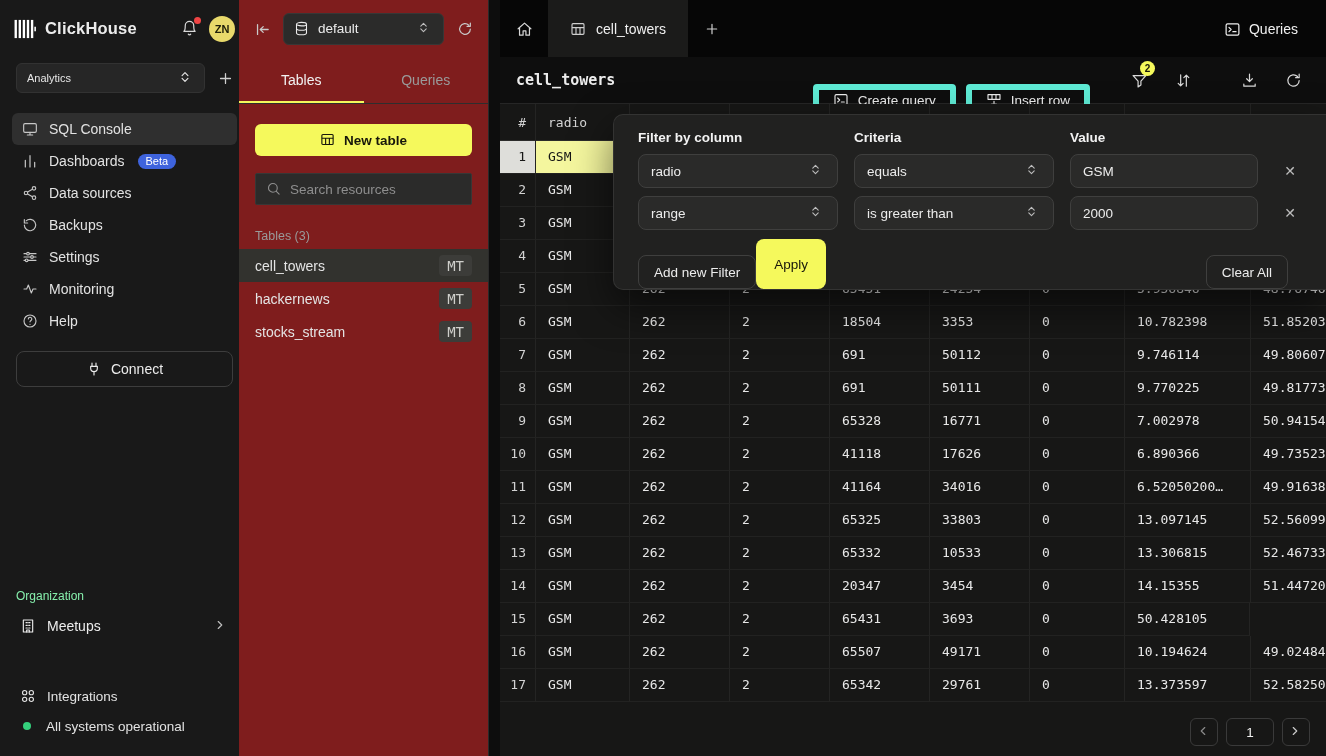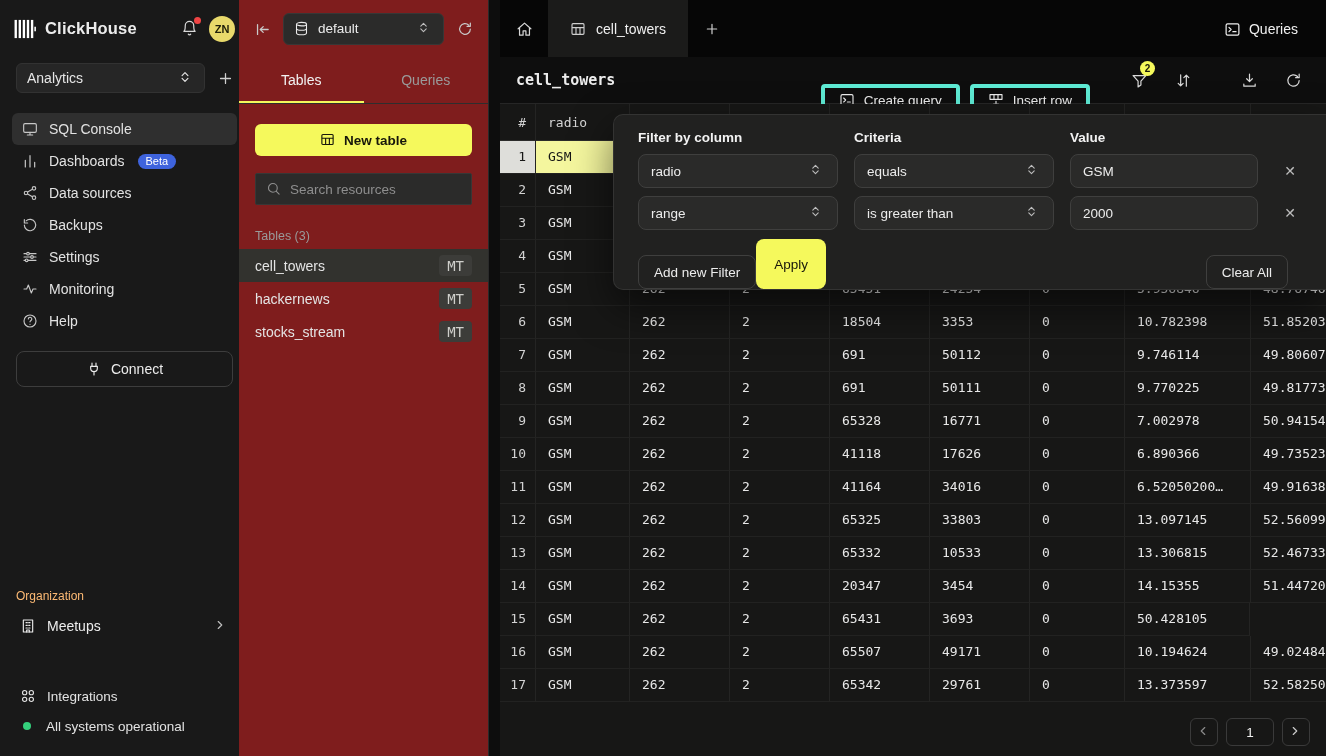--- a/index.html
+++ b/index.html
@@ -12,30 +12,30 @@
 
   
   .sidebar { position:absolute; left:0; top:0; width:250px; height:756px; background:#191919; display:flex; flex-direction:column; border-right:1px solid #262626; }
   .sb-header { height:57px; display:flex; align-items:center; padding:0 14px; gap:9px; flex:none; }
   .brand { font-weight:700; font-size:16.5px; letter-spacing:.2px; }
   .sb-header .spacer { flex:1; }
   .bell-wrap { position:relative; color:#d8d8d8; padding:2px; }
   .bell-dot { position:absolute; top:-1px; right:-1px; width:7px; height:7px; border-radius:50%; background:#ef4444; }
   .avatar { width:26px; height:26px; border-radius:50%; background:#e8d96b; color:#20200a; font-size:11px; font-weight:700; display:flex; align-items:center; justify-content:center; }
   .ws-row { display:flex; align-items:center; gap:12px; padding:6px 16px 10px; flex:none; }
-  .ws-select { flex:1; height:30px; background:#262626; border:1px solid #323232; border-radius:6px; display:flex; align-items:center; justify-content:space-between; padding:0 10px; font-size:14px; color:#e6e6e6; }
+  .ws-select { flex:1; height:30px; background:#262626; border:1px solid #323232; border-radius:6px; display:flex; align-items:center; justify-content:space-between; padding:0 10px; font-size:11px; color:#e6e6e6; }
   .plus-btn { color:#cfcfcf; }
   nav.sb-nav { padding:10px 12px 0; flex:none; }
   .nav-item { height:32px; border-radius:6px; display:flex; align-items:center; gap:11px; padding:0 10px; font-size:14px; color:#e2e2e2; }
   .nav-item .ic { color:#c7c7c7; }
   .nav-item.active { background:#2f2f2f; }
   .badge-beta { background:#3e63dd; color:#fff; font-size:11px; padding:1.5px 8px; border-radius:10px; margin-left:2px; }
   .connect-btn { margin:14px 16px 0; height:36px; border:1px solid #3d3d3d; border-radius:8px; display:flex; align-items:center; justify-content:center; gap:9px; font-size:14px; color:#ececec; }
   .sb-bottom { margin-top:auto; flex:none; }
-  .org-label { padding:0 16px; font-size:12px; color:#fdba74; margin-bottom:6px; }
+  .org-label { padding:0 16px; font-size:12px; color:#86efac; margin-bottom:6px; }
   .org-item { height:34px; margin:0 12px; display:flex; align-items:center; gap:11px; padding:0 8px; font-size:14px; }
   .org-item .chev { margin-left:auto; color:#bdbdbd; }
   .sb-footer { padding:38px 20px 15px; display:flex; flex-direction:column; }
   .foot-item { height:30px; display:flex; align-items:center; gap:11px; font-size:13.5px; color:#e2e2e2; }
   .status-dot { width:8px; height:8px; border-radius:50%; background:#34d07c; margin:0 4px 0 3px; flex:none; }
 
   
   .explorer { position:absolute; left:239px; top:0; width:250px; height:756px; background:#7f1d1d; border-right:1px solid #2a2a2a; display:flex; flex-direction:column; }
   .ex-top { height:57px; display:flex; align-items:center; gap:13px; padding:0 15px; flex:none; }
   .collapse-ic, .refresh-ic { color:#c9c9c9; }
@@ -59,21 +59,21 @@
   .home-tab { width:48px; display:flex; align-items:center; justify-content:center; color:#d6d6d6; }
   .active-tab { display:flex; align-items:center; gap:10px; padding:0 22px; background:#1b1b1a; color:#f0f0f0; font-size:14px; }
   .active-tab .ic { color:#cfcfcf; }
   .plus-tab { width:48px; display:flex; align-items:center; justify-content:center; color:#cfcfcf; }
   .topbar-spacer { flex:1; }
   .queries-link { display:flex; align-items:center; gap:9px; margin-right:28px; color:#f0f0f0; font-size:14px; }
 
   .view-header { position:absolute; top:57px; left:0; right:0; height:47px; background:#0e0e0e; border-bottom:1px solid #262626; display:flex; align-items:center; padding:0 16px; gap:10px; }
   .view-title { font-size:15px; font-weight:600; font-family:"DejaVu Sans Mono",monospace; }
   .vh-spacer { flex:1; }
-  .btn-outline { display:flex; align-items:center; gap:9px; height:32px; padding:0 14px; border:4px solid #5eead4; border-radius:4px; color:#ececec; font-size:13.5px; background:transparent; white-space:nowrap;margin-top:40px; }
+  .btn-outline { display:flex; align-items:center; gap:9px; height:32px; padding:0 14px; border:6px solid #5eead4; border-radius:4px; color:#ececec; font-size:13.5px; background:transparent; white-space:nowrap;margin-top:40px; }
   .icon-btn { width:34px; height:32px; display:flex; align-items:center; justify-content:center; color:#d9d9d9; position:relative; }
   .filter-badge { position:absolute; top:-3px; right:1px; min-width:15px; height:15px; border-radius:8px; background:#f5f95c; color:#17170a; font-size:10px; font-weight:700; display:flex; align-items:center; justify-content:center; padding:0 4px; }
   .tool-gap { width:12px; }
 
   
   .grid { position:absolute; top:104px; left:0; right:0; bottom:0; overflow:hidden; background:#171716; }
   .thead, .trow { display:flex; width:876px; }
   .tcell { height:33px; line-height:32px; font-family:"DejaVu Sans Mono",monospace; font-size:13px; color:#e8e8e8; padding:0 0 0 12px; border-right:1px solid #242423; border-bottom:1px solid #222221; overflow:hidden; white-space:nowrap; }
   .hcell { height:37px; line-height:37px; color:#d6d6d6; border-bottom:1px solid #2b2b2a; }
   .c0 { width:36px; text-align:right; padding:0 9px 0 0; color:#d2d2d2; }

